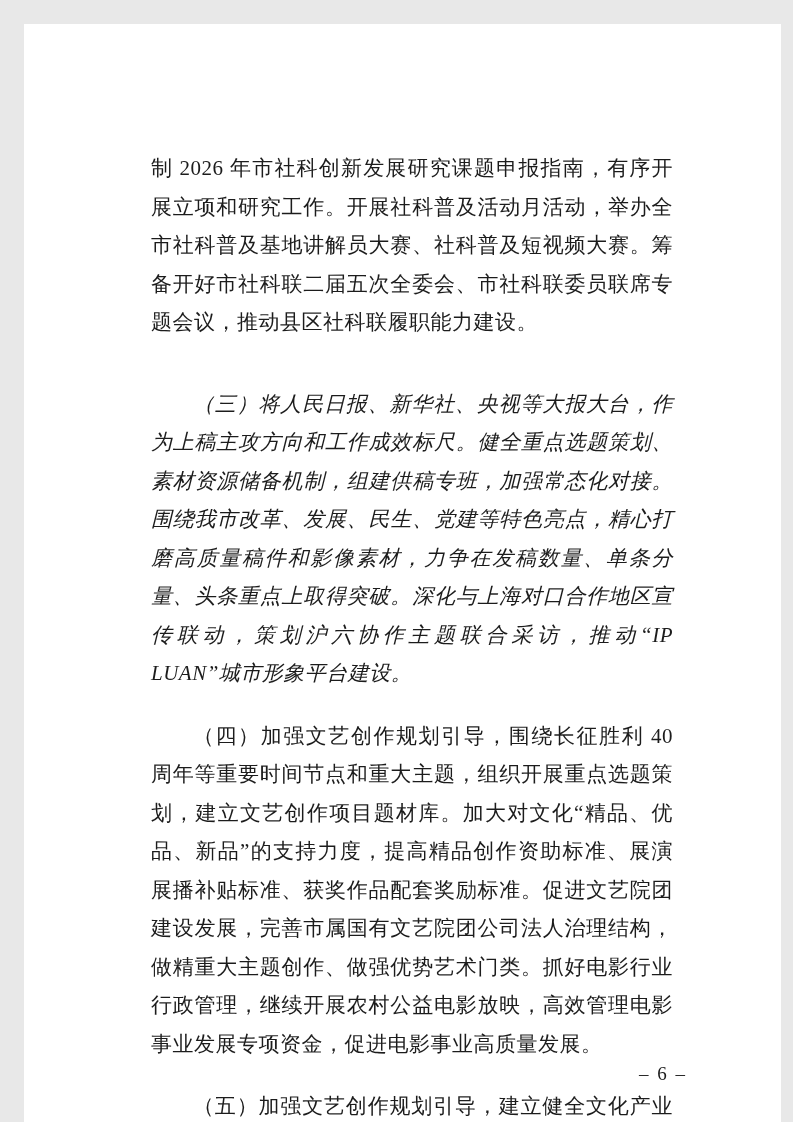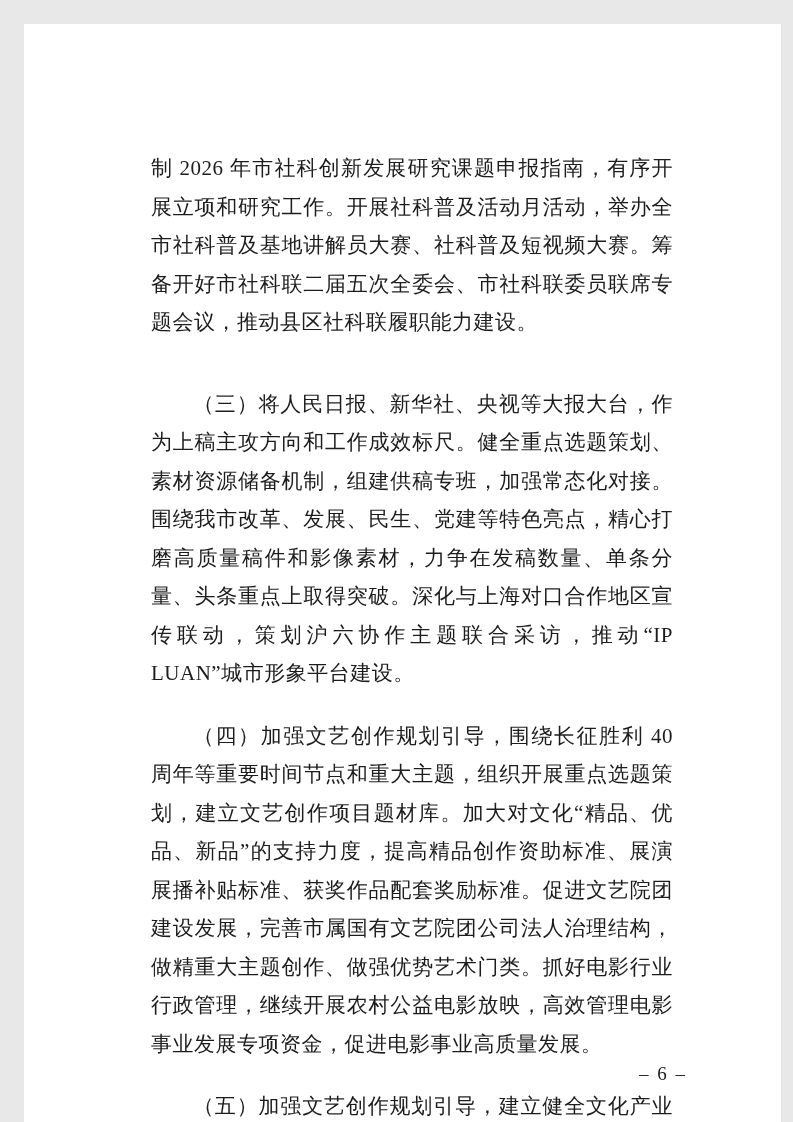--- a/index.html
+++ b/index.html
@@ -20,21 +20,21 @@
     top: 101px;
     width: 570px;
     font-size: 21px;
     line-height: 38.5px;
     text-align: justify;
     text-justify: inter-character;
     letter-spacing: 0.5px;
   }
   .para { margin: 0; }
   .para.indent { text-indent: 2em; }
-  .para.gap-before { margin-top: 19px; }
+  .para.gap-before { margin-top: 19px; font-style: italic; }
   .para.flush-last { text-align-last: justify; }
   .footer {
     position: absolute;
     left: 103px;
     top: 1024px;
     width: 584px;
     text-align: right;
     font-size: 19px;
     line-height: 28px;
     letter-spacing: 2px;

